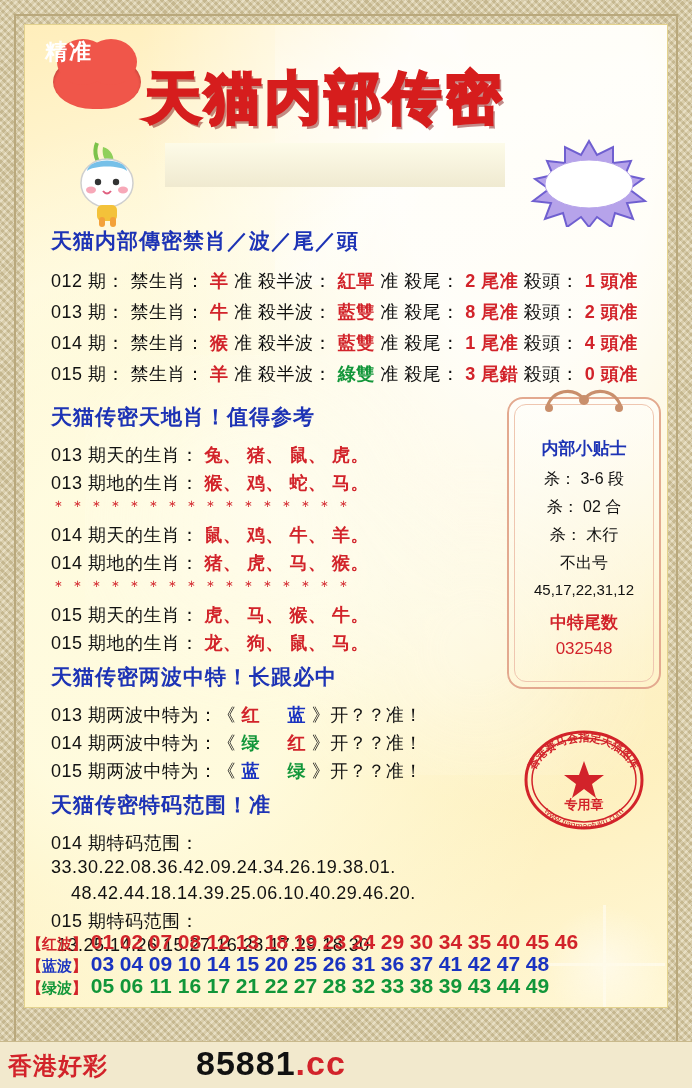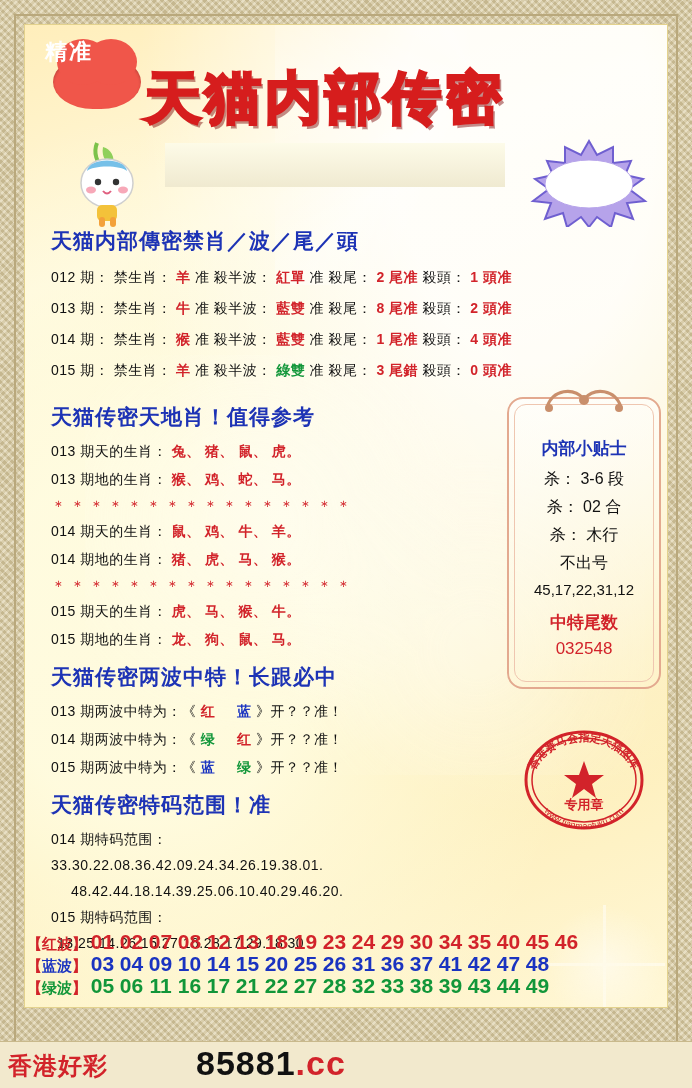--- a/index.html
+++ b/index.html
@@ -91,21 +91,21 @@
   }
   
   #mascot{position:absolute;left:38px;top:112px;width:90px;height:92px;}
 
   
   .sec-title{
     position:absolute;font-size:21px;font-weight:bold;color:#1d33b5;
     letter-spacing:1px;white-space:nowrap;
   }
   .row{
-    position:absolute;font-size:14px;color:#111;white-space:nowrap;letter-spacing:.5px;
+    position:absolute;font-size:18px;color:#111;white-space:nowrap;letter-spacing:.5px;
   }
   .rd{color:#d2232a;font-weight:bold;}
   .bl{color:#1a33c0;font-weight:bold;}
   .gr{color:#119639;font-weight:bold;}
   .stars{
     position:absolute;font-size:15px;color:#d2232a;letter-spacing:4px;white-space:nowrap;
   }
   
   #tipbox{
     position:absolute;left:482px;top:372px;width:150px;height:288px;

